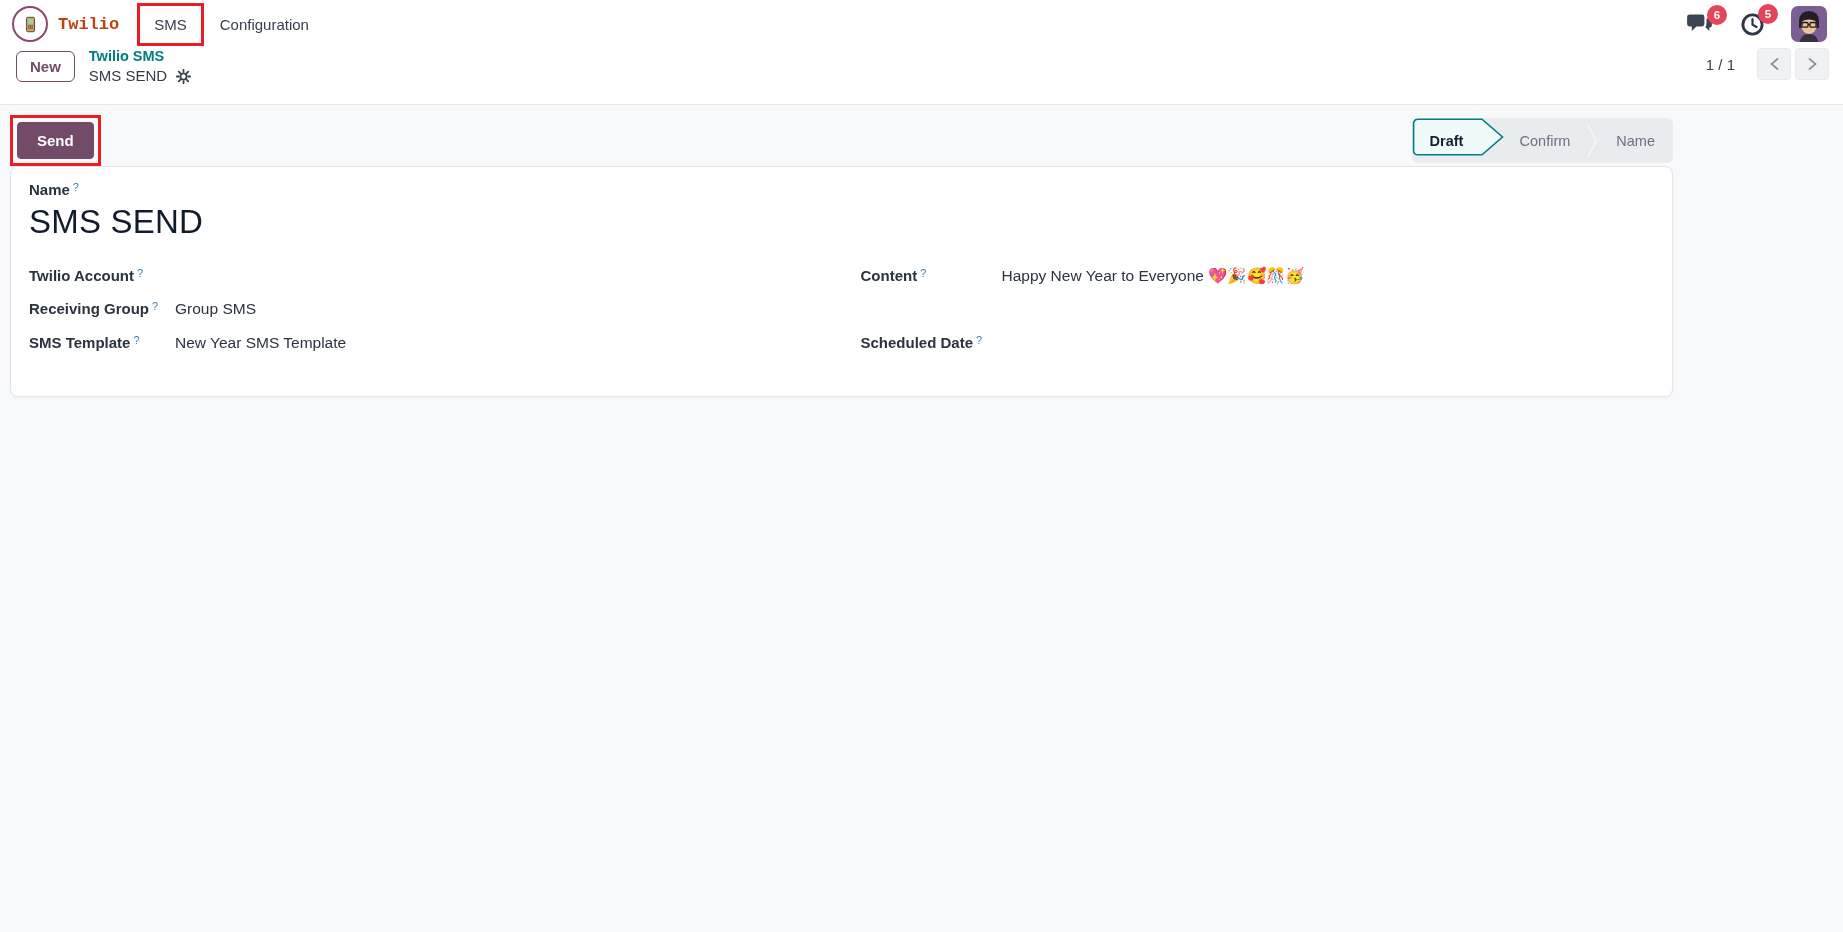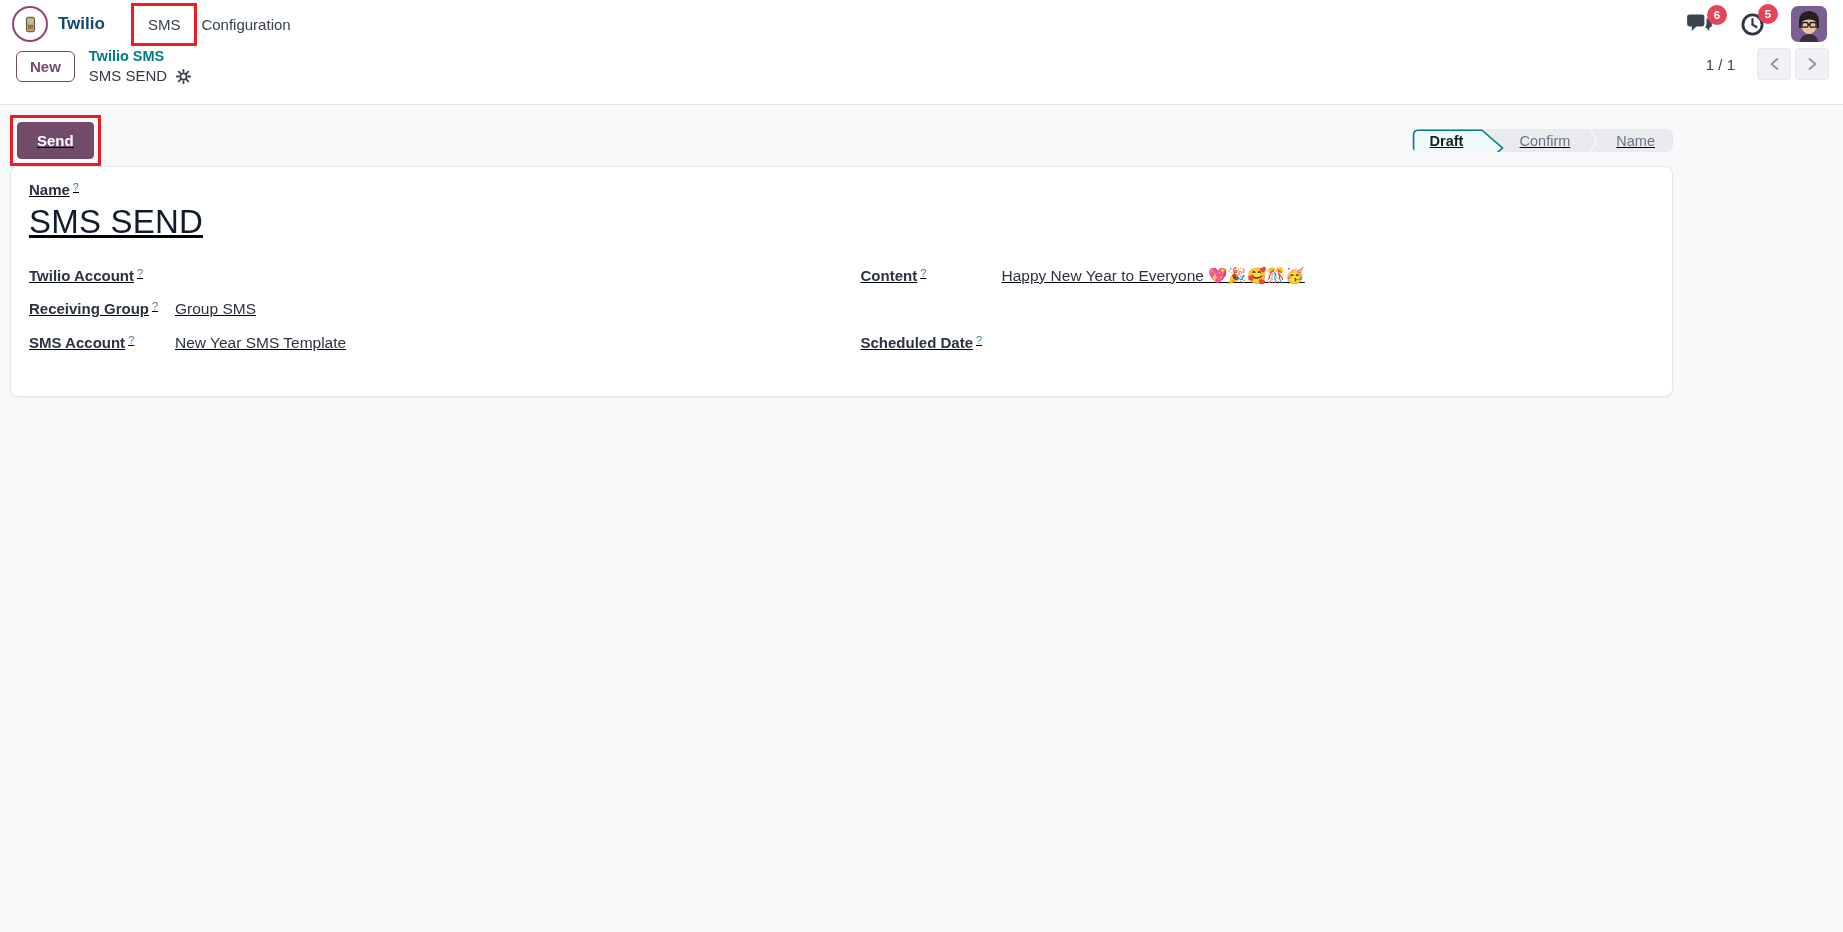--- a/index.html
+++ b/index.html
@@ -3,50 +3,50 @@
 <meta charset="utf-8">
 <style>
   html,body{margin:0;padding:0;}
   body{font-family:"Liberation Sans",sans-serif;background:#f8f9fb;}
   .screen{position:relative;width:1843px;height:932px;overflow:hidden;background:#f8f9fb;}
 
   
   .topbar{height:48px;background:#fff;display:flex;align-items:center;justify-content:space-between;padding:0 16px 0 12px;}
   .nav-left{display:flex;align-items:center;}
   .app-icon{width:32px;height:32px;border-radius:50%;border:2.5px solid #8f4673;background:#fff;display:flex;align-items:center;justify-content:center;margin-right:10px;cursor:pointer;}
-  .app-name{font-size:17px;font-weight:700;color:#0c4a6e;margin-right:26px;cursor:pointer;}
+  .app-name{font-size:17px;font-weight:700;color:#c2410c;margin-right:18px;cursor:pointer;font-family:Liberation Mono, monospace;}
   .menu-item{font-size:15px;color:#374151;text-decoration:none;padding:5px 4px;cursor:pointer;}
   .red-box{border:3px solid #ec1c24;display:inline-flex;align-items:center;justify-content:center;}
-  .red-box.sms{padding:5px 10px;}
+  .red-box.sms{padding:5px 10px;margin-right:12px;}
   .nav-right{display:flex;align-items:center;gap:26px;}
   .icon-btn{position:relative;cursor:pointer;display:flex;align-items:center;}
   .badge{position:absolute;top:-8px;right:-13px;min-width:20px;height:20px;border-radius:10px;background:#e5455a;color:#fff;font-size:11.5px;font-weight:700;display:flex;align-items:center;justify-content:center;padding:0 4px;box-sizing:border-box;}
   .avatar{width:36px;height:36px;border-radius:7px;overflow:hidden;cursor:pointer;flex:none;}
 
   
   .control-panel{height:56px;background:#fff;border-bottom:1px solid #e3e6ea;display:flex;align-items:flex-start;justify-content:space-between;padding:0 14px 0 16px;}
   .cp-left{display:flex;align-items:center;gap:14px;}
   .new-btn{background:#fff;border:1px solid #714B67;color:#714B67;font-weight:700;font-size:15px;border-radius:6px;padding:6px 13px;cursor:pointer;font-family:inherit;}
   .breadcrumbs{display:flex;flex-direction:column;line-height:1.2;}
   .bc-parent{color:#017E84;font-weight:700;font-size:14.5px;text-decoration:none;cursor:pointer;}
   .bc-row{display:flex;align-items:center;gap:9px;margin-top:2px;}
   .bc-current{font-size:15px;color:#323a46;}
   .gear{cursor:pointer;display:flex;align-items:center;}
   .cp-right{display:flex;align-items:center;gap:22px;}
   .pager-text{font-size:15px;color:#374151;}
   .pg-group{display:flex;gap:4px;}
   .pg-btn{width:34px;height:32px;background:#f0f1f4;border:1px solid #e7e9ed;border-radius:4px;display:flex;align-items:center;justify-content:center;cursor:pointer;padding:0;}
 
   
-  .content{padding:10px 170px 0 10px;text-decoration:underline;}
+  .content{padding:10px 170px 0 10px;}
   .action-row{display:flex;align-items:center;justify-content:space-between;}
   .red-box.send{padding:4px;margin-left:0;}
   .send-btn{background:#714B67;color:#fff;border:1px solid #714B67;border-radius:4px;font-size:15px;font-weight:700;padding:9px 19px;cursor:pointer;font-family:inherit;}
 
-  .statusbar{display:flex;align-items:stretch;height:23px;background:#e9ebef;border-radius:6px;overflow:hidden;}
+  .statusbar{display:flex;align-items:stretch;height:45px;background:#e9ebef;border-radius:6px;overflow:hidden;}
   .step-draft{position:relative;width:92px;flex:none;display:flex;align-items:center;cursor:pointer;}
   .step-draft svg{position:absolute;left:0;top:0;}
   .step-draft span{position:relative;z-index:1;margin-left:18px;font-size:14.5px;font-weight:700;color:#13202f;}
   .step{display:flex;align-items:center;padding:12px 16px;font-size:14.5px;font-weight:500;color:#6b7280;cursor:pointer;}
   .step.sent{padding:0 18px;}
   .chev-sep{display:flex;align-items:center;}
 
   .card{margin-top:0;background:#fff;border:1px solid #e2e5ea;border-radius:8px;box-shadow:0 1px 3px rgba(25,30,50,0.05);padding:14px 18px 28px;}
   .label-row{display:flex;align-items:flex-start;gap:3px;}
   .flabel{font-size:15px;font-weight:700;color:#2b3340;}
@@ -194,21 +194,21 @@
           </div>
           <div class="frow">
             <div class="label-row">
                 <span class="flabel">Receiving Group</span>
                 <sup class="help">?</sup>
               </div>
             <span class="fvalue">Group SMS</span>
           </div>
           <div class="frow">
             <div class="label-row">
-                <span class="flabel">SMS Account</span>
+                <span class="flabel">SMS Template</span>
                 <sup class="help">?</sup>
               </div>
             <span class="fvalue">New Year SMS Template</span>
           </div>
         </div>
         <div class="fcol right">
           <div class="frow tall">
             <div class="label-row">
                 <span class="flabel">Content</span>
                 <sup class="help">?</sup>

